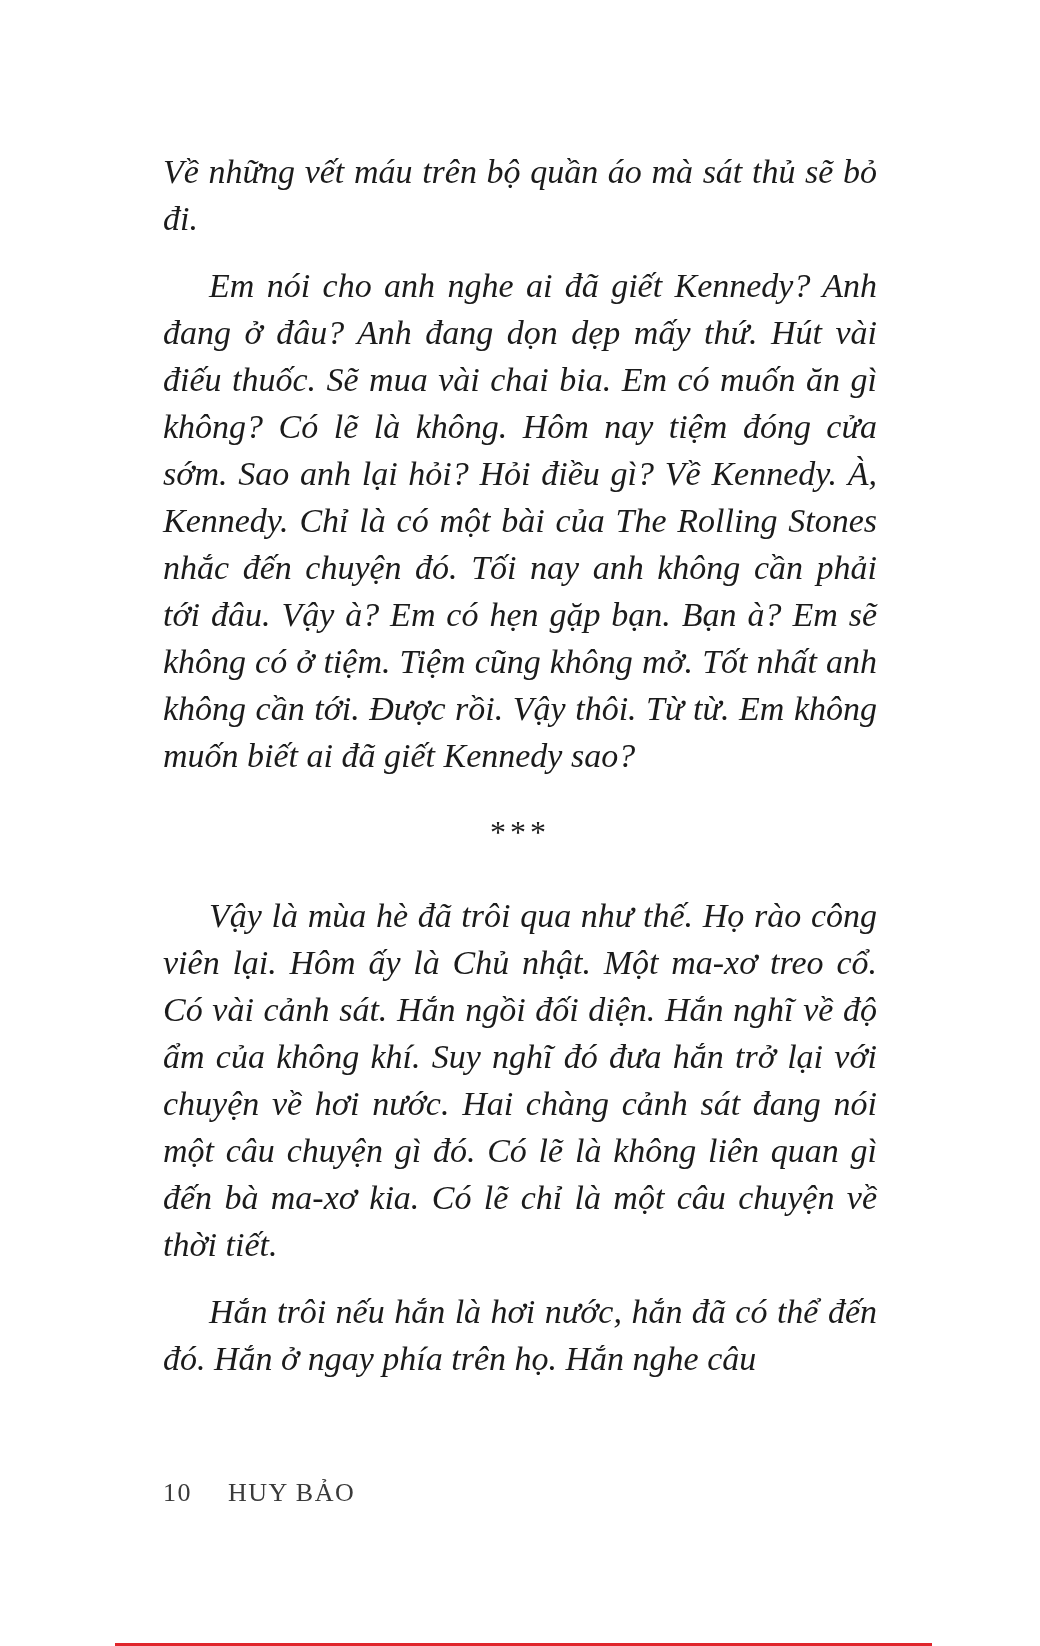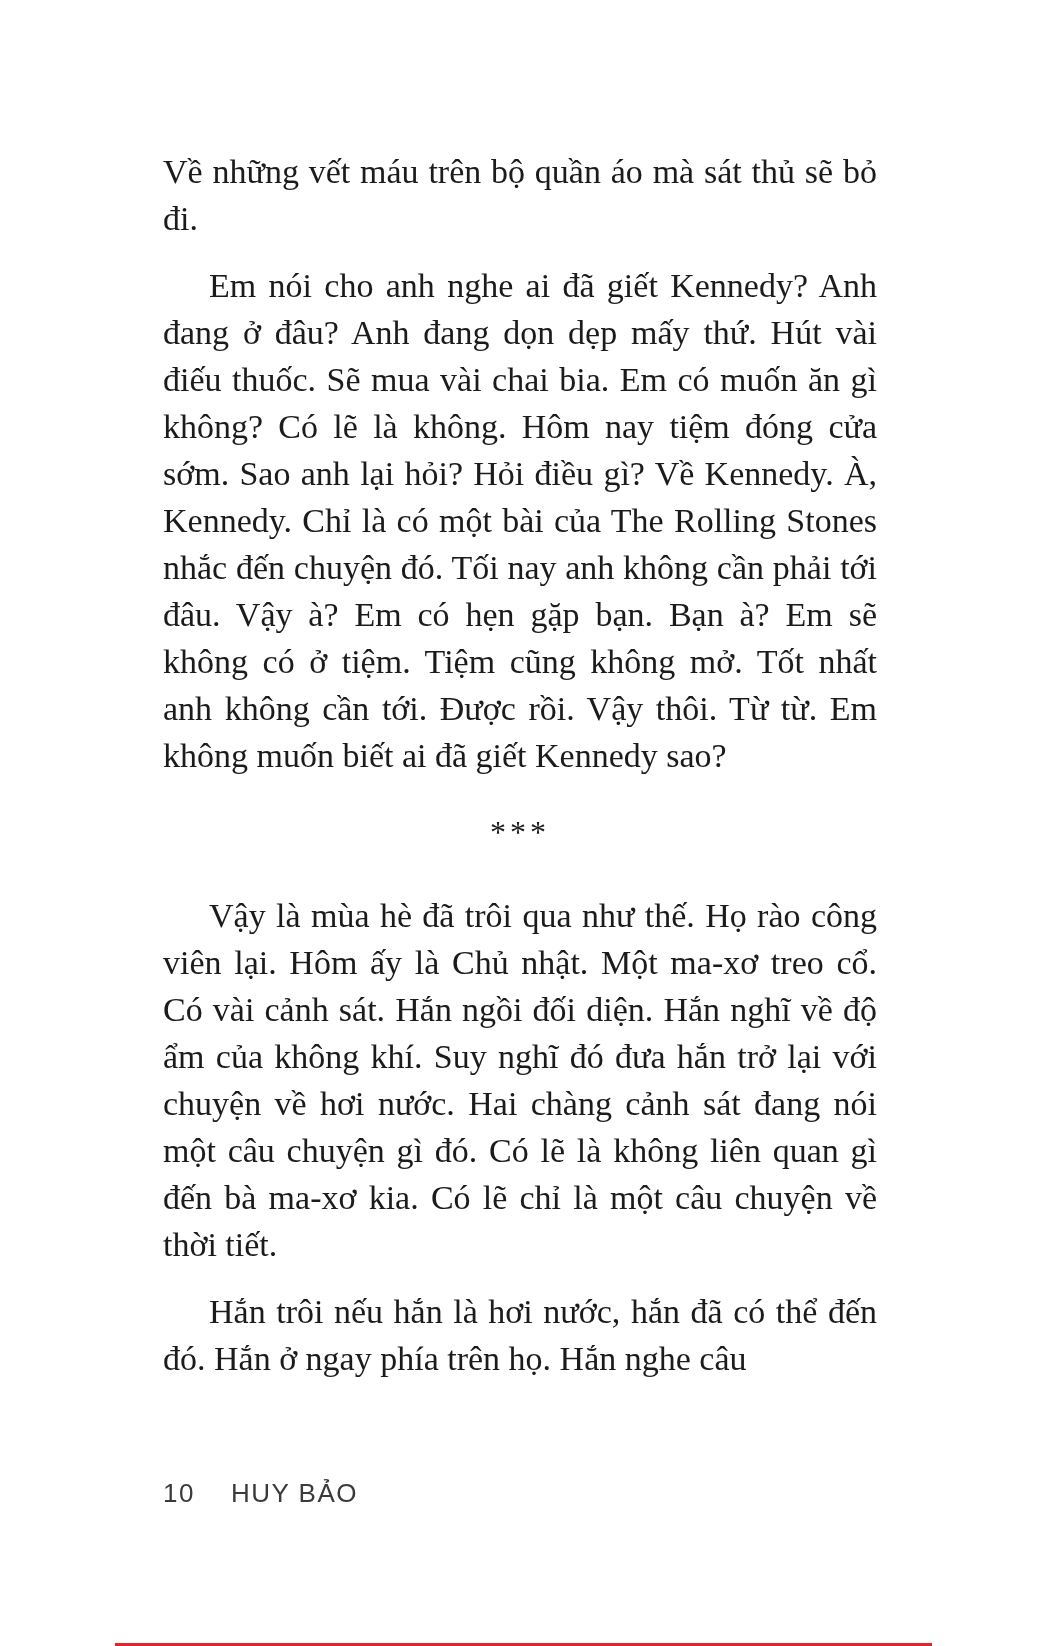--- a/index.html
+++ b/index.html
@@ -24,39 +24,40 @@
     left: 163px;
     top: 148px;
     width: 714px;
     color: #1b1b1b;
     font-size: 34px;
     line-height: 47px;
     text-align: justify;
   }
   .para {
     margin: 0 0 20px 0;
+    font-style: italic;
   }
   .para.indent {
     text-indent: 46px;
   }
   .separator {
     text-align: center;
     text-indent: 0;
     margin: 30px 0 36px 0;
     letter-spacing: 4px;
     font-size: 32px;
   }
   .page-footer {
     position: absolute;
     left: 163px;
     top: 1478px;
     display: flex;
     align-items: flex-end;
     gap: 36px;
-    font-family: Liberation Sans, sans-serif;
+    font-family: Liberation Serif, serif;
     font-size: 26px;
     color: #3a3a3a;
     letter-spacing: 1.5px;
   }
   .bottom-rule {
     position: absolute;
     left: 115px;
     right: 108px;
     bottom: 0;
     height: 3px;

